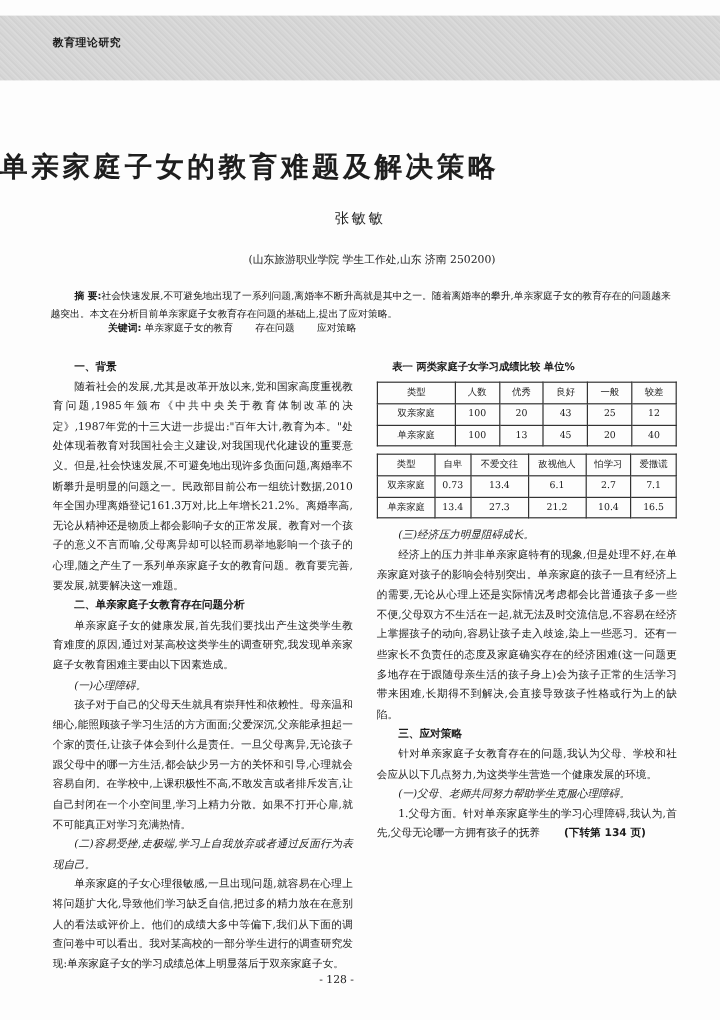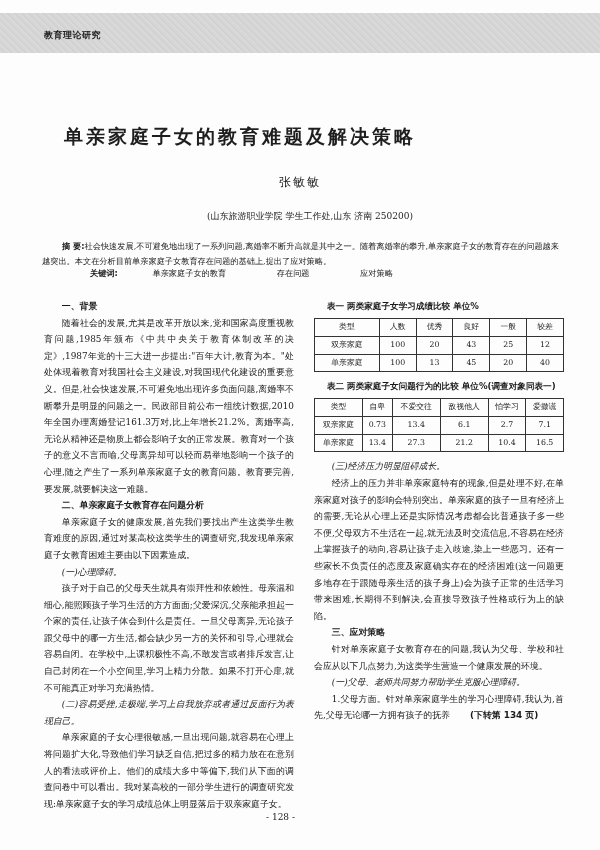--- a/index.html
+++ b/index.html
@@ -1,50 +1,50 @@
 <!DOCTYPE html>
 <html><head>
 <meta charset="utf-8">
 <style>
   * { margin: 0; padding: 0; box-sizing: border-box; }
   html, body { width: 600px; height: 850px; background: #fdfdfd; overflow: hidden; }
   body { position: relative; font-family: "DejaVu Serif", "Liberation Serif", serif; color: #1a1a1a; }
 
   .header-band {
-    position: absolute; left: 0; top: 13px; width: 600px; height: 40px;
+    position: absolute; left: 0; top: 13px; width: 600px; height: 54px;
     background: repeating-linear-gradient(45deg, #d4d4d4 0px, #dcdcdc 2px, #cfcfcf 3px, #d9d9d9 5px);
   }
   .header-band .journal {
     position: absolute; left: 44px; top: 16px; font-size: 9px; font-weight: bold;
     font-family: "DejaVu Sans", "Liberation Sans", sans-serif; letter-spacing: 0.5px;
   }
 
   .title {
-    position: absolute; left: 0; width: 480px; top: 124px; text-align: center;
-    font-family: "DejaVu Sans", "Liberation Sans", sans-serif; font-size: 19px;
+    position: absolute; left: 0; width: 480px; top: 124px; text-align: left;
+    font-family: "DejaVu Sans", "Liberation Sans", sans-serif; font-size: 23px;
     font-weight: bold; letter-spacing: 3px; color: #1e1e1e;
   }
   .author {
     position: absolute; left: 0; width: 600px; top: 174px; text-align: center;
     font-size: 12px; letter-spacing: 2px;
   }
   .affiliation {
     position: absolute; left: 0; width: 600px; top: 210px; text-align: center;
     font-size: 9px; color: #222; padding-left: 20px;
   }
 
   .abstract {
     position: absolute; left: 42px; top: 239px; width: 520px;
     font-size: 8.2px; line-height: 15px;
   }
   .abstract .lbl { font-weight: bold; font-family: "DejaVu Sans", "Liberation Sans", sans-serif; }
   .abstract .first { text-indent: 20px; }
   .keywords { position: absolute; left: 62px; top: 268px; font-size: 8.2px; }
   .keywords .lbl { font-weight: bold; font-family: "DejaVu Sans", "Liberation Sans", sans-serif; margin-left: 28px; }
-  .keywords .kw { margin-right: 16px; margin-left: 32px; }
+  .keywords .kw { margin-right: 16px; }
 
   .col { position: absolute; top: 298px; width: 250px; font-size: 8.9px; line-height: 16.6px; text-align: justify; }
   .col.left { left: 44px; }
   .col.right { left: 314px; }
   .col p { text-indent: 2em; }
   .col h3 { font-size: 8.9px; font-weight: bold; font-family: "DejaVu Sans", "Liberation Sans", sans-serif; text-indent: 2em; }
   .col h4 { font-size: 8.9px; font-weight: normal; font-style: italic; text-indent: 2em; }
 
   .tbl-caption { font-size: 8.6px; font-weight: bold; font-family: "DejaVu Sans", "Liberation Sans", sans-serif; text-indent: 1.5em; margin-bottom: 4px; line-height: 16px; }
   table.data { border-collapse: collapse; width: 100%; font-size: 7.8px; margin-bottom: 6px; }
@@ -113,21 +113,20 @@
     <tr>
       <td>单亲家庭</td>
       <td>100</td>
       <td>13</td>
       <td>45</td>
       <td>20</td>
       <td>40</td>
     </tr>
   </tbody>
     </table>
-  <div class="tbl-caption">表二  两类家庭子女问题行为的比较    单位%(调查对象同表一)</div>
   <table class="data">
     <tbody>
         <tr>
       <td>类型</td>
       <td>自卑</td>
       <td>不爱交往</td>
       <td>敌视他人</td>
       <td>怕学习</td>
       <td>爱撒谎</td>
     </tr>

